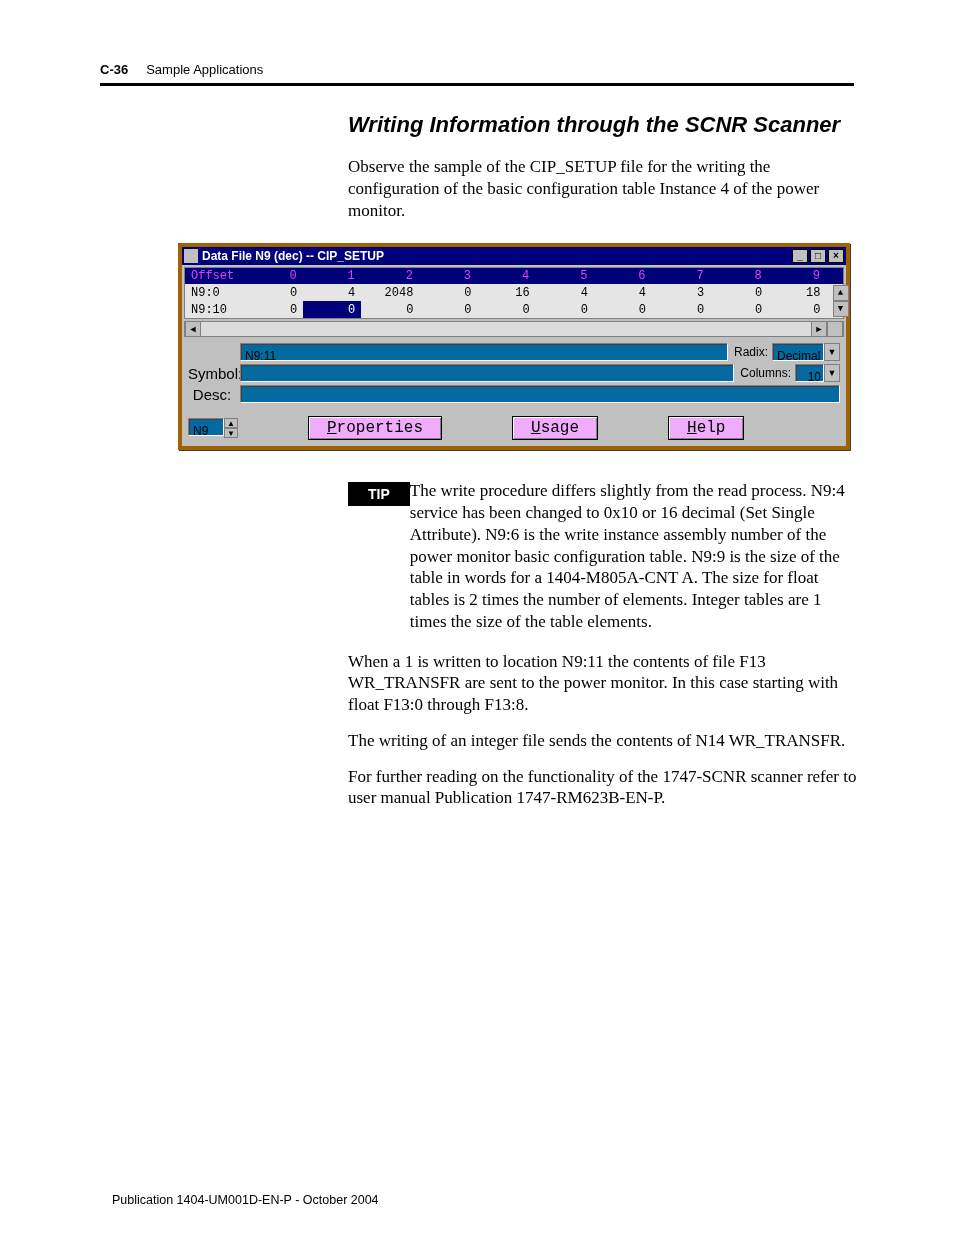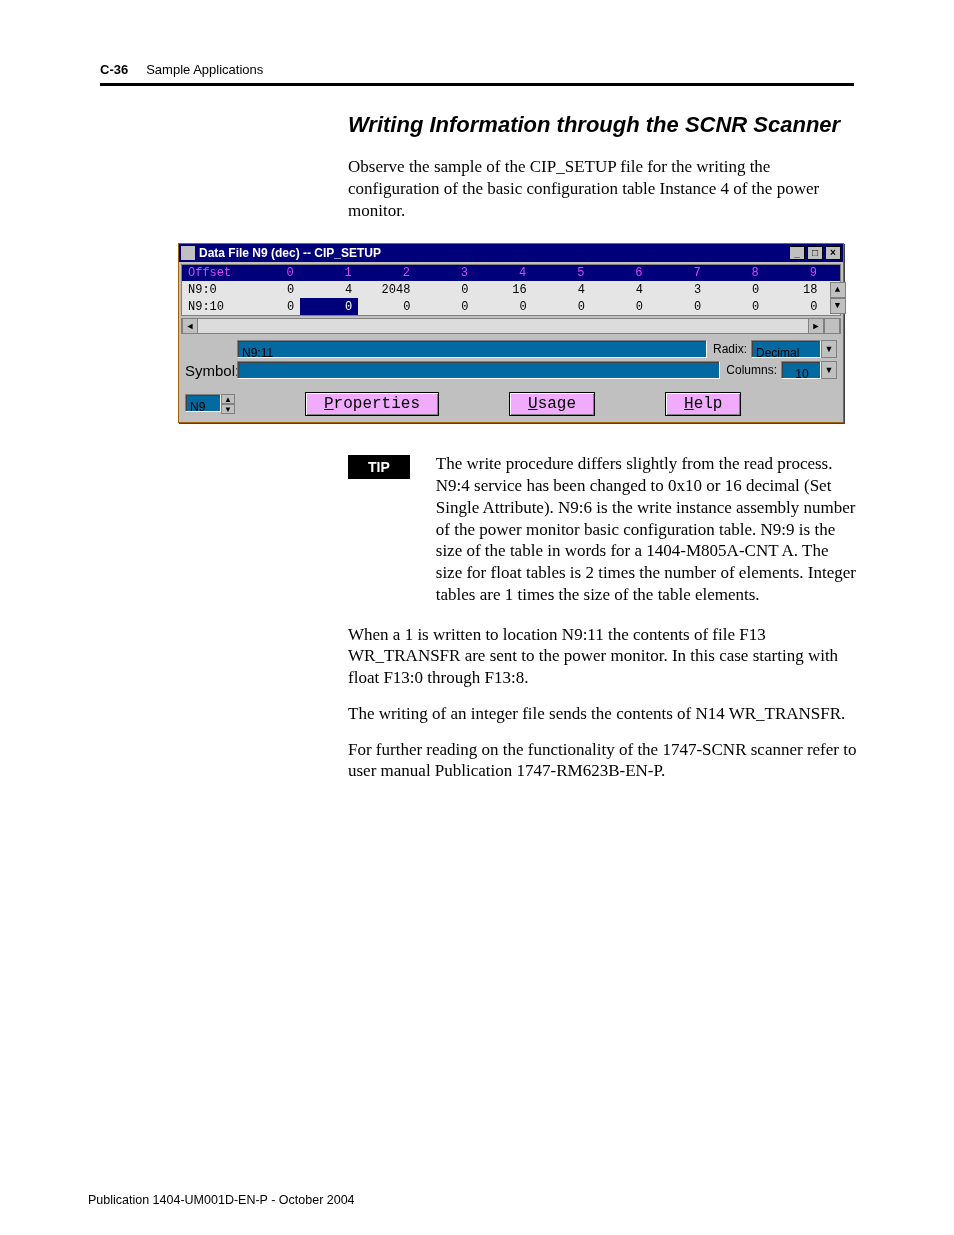--- a/index.html
+++ b/index.html
@@ -45,53 +45,52 @@
     width: 510px;
     font-size: 17px;
     line-height: 1.28;
   }
   .body-col p { margin: 0 0 14px 0; }
   .tip-row {
     margin-left: 248px;
     width: 510px;
     display: flex;
     align-items: flex-start;
-    gap: 26px;
     margin-bottom: 18px;
   }
   .tip-badge {
     background: #000;
     color: #fff;
     font-family: Arial, Helvetica, sans-serif;
     font-weight: bold;
     font-size: 14px;
     padding: 4px 20px;
     margin-top: 2px;
     flex: 0 0 auto;
   }
   .tip-text {
     flex: 1 1 auto;
     font-size: 17px;
     line-height: 1.28;
   }
   .pubref {
     position: absolute;
     bottom: 28px;
-    left: 88px;
+    left: 112px;
     font-family: Arial, Helvetica, sans-serif;
     font-size: 12.5px;
     margin-top: 40px;
   }
 
   
   .win {
     margin: 22px 0 30px 78px;
     width: 664px;
     background: #c0c0c0;
-    border: 1px solid #a16207;
+    border: 4px solid #a16207;
     box-shadow: 1px 1px 0 #404040;
     font-family: "MS Sans Serif", Tahoma, Arial, sans-serif;
     font-size: 12px;
   }
   .titlebar {
     display: flex;
     align-items: center;
     height: 18px;
     background: linear-gradient(#00007b,#00007b);
     color: #fff;
@@ -334,32 +333,36 @@
       <div class="sbbtn">►</div>
       <div class="sbbtn"></div>
     </div>
 
     <div class="form-area">
       <div class="form-row">
         <label class="lbl">&nbsp;</label>
         <div class="sunken big">N9:11</div>
         <span class="radix-lbl">Radix:</span>
         <div class="dropdown">
-          <div class="sunken" style="width:70px">Decimal</div>
+          <div class="sunken" style="width:52px">Decimal</div>
           <div class="dropbtn">▼</div>
         </div>
       </div>
       <div class="form-row">
         <label class="lbl">Symbol:</label>
         <div class="sunken big"></div>
         <span class="radix-lbl">Columns:</span>
         <div class="dropdown">
-          <div class="sunken" style="width:40px;text-align:center">10</div>
+          <div class="sunken" style="width:29px;text-align:right">10</div>
           <div class="dropbtn">▼</div>
         </div>
+      </div>
+      <div class="form-row">
+        <label class="lbl">Desc:</label>
+        <div class="sunken big"></div>
       </div>
     </div>
 
     <div class="btnrow">
       <div class="filebox">
         <div class="sunken">N9</div>
         <div class="spin">
           <div class="sbbtn">▲</div>
           <div class="sbbtn">▼</div>
         </div>

